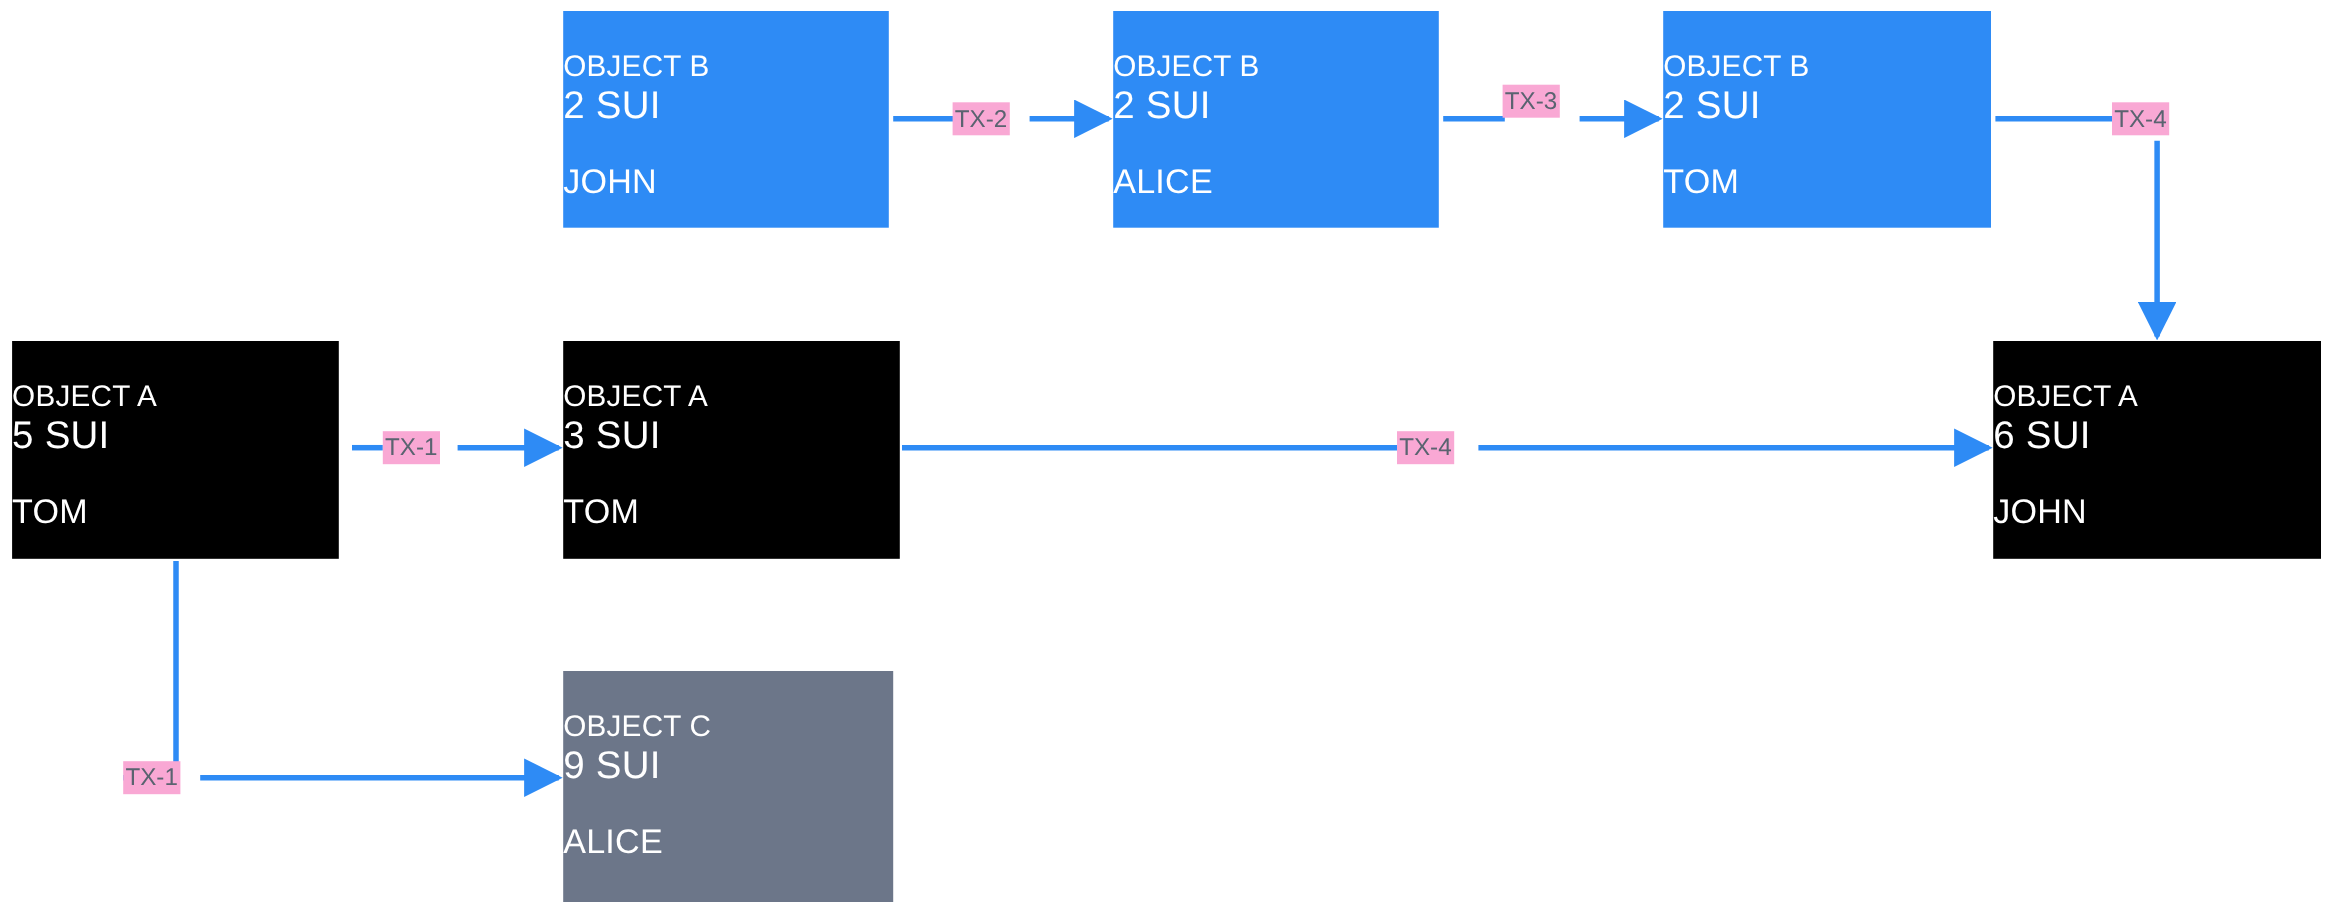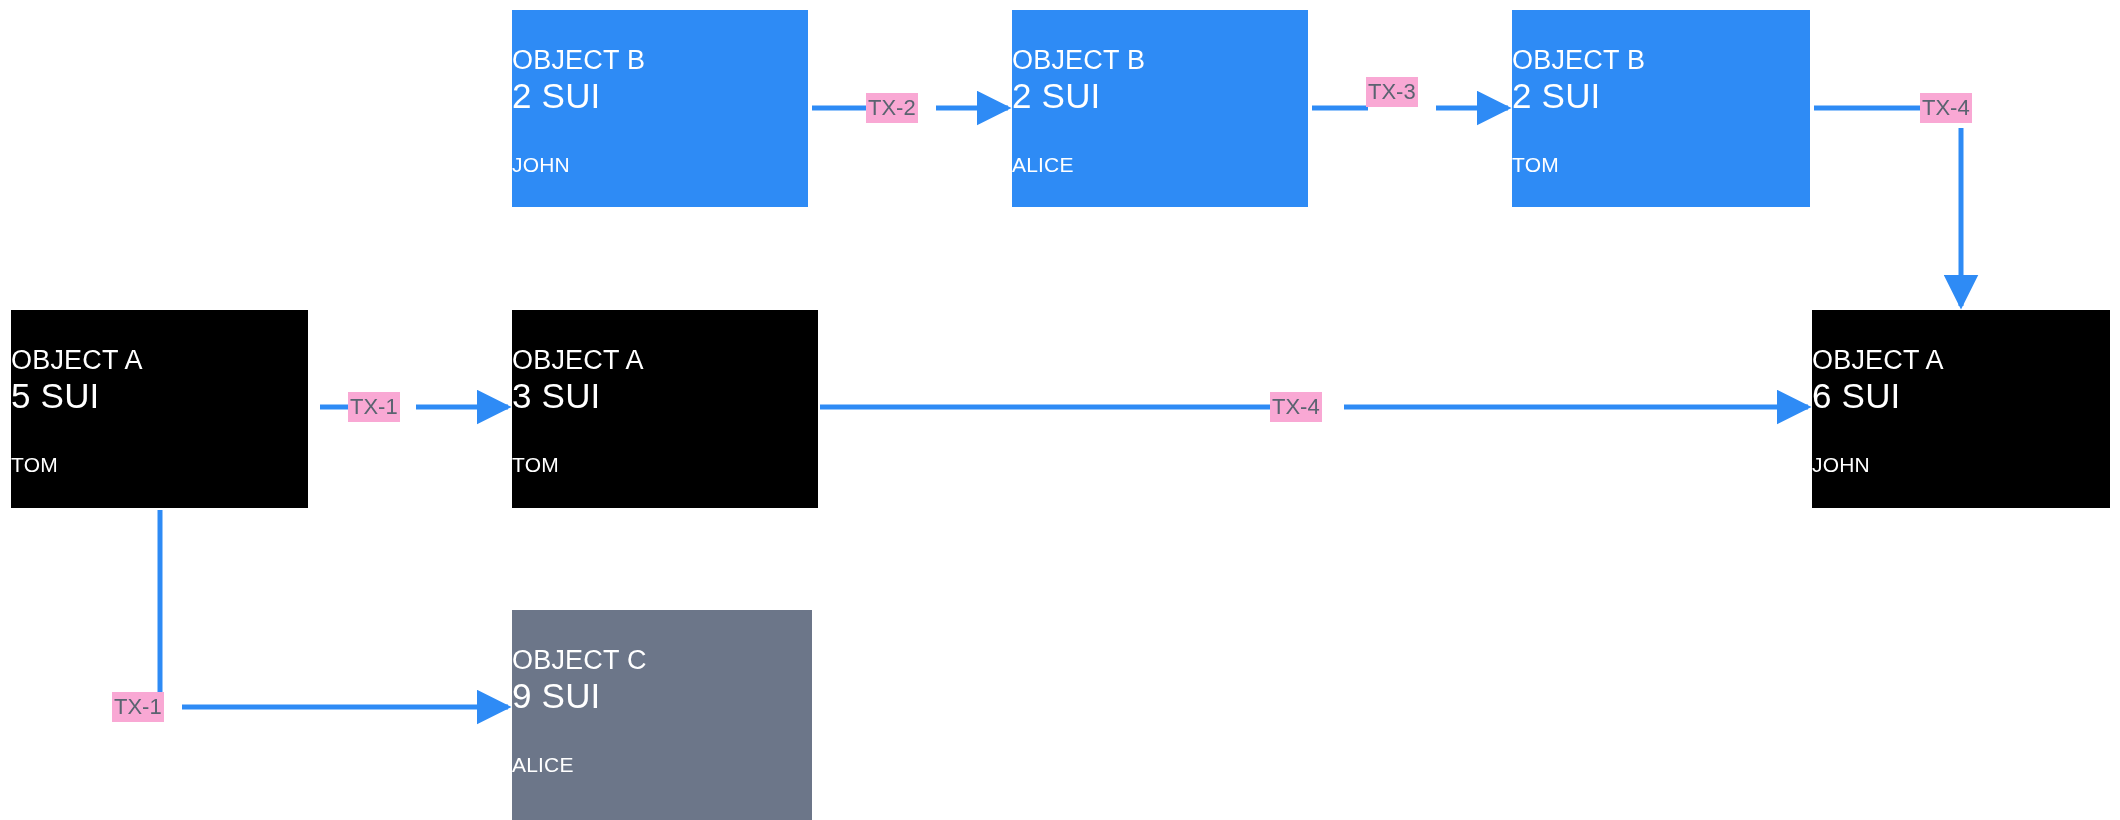--- a/index.html
+++ b/index.html
@@ -40,21 +40,21 @@
     letter-spacing: 0.2px;
     white-space: pre;
   }
   .node-amount {
     font-size: 35px;
     line-height: 36px;
     letter-spacing: 0.2px;
     white-space: pre;
   }
   .node-owner {
-    font-size: 21px;
+    font-size: 31px;
     line-height: 36px;
     letter-spacing: 0.2px;
     white-space: pre;
   }
   .edge-label {
     position: absolute;
     font-size: 22px;
     line-height: 30px;
     color: #5a6370;
     white-space: pre;

